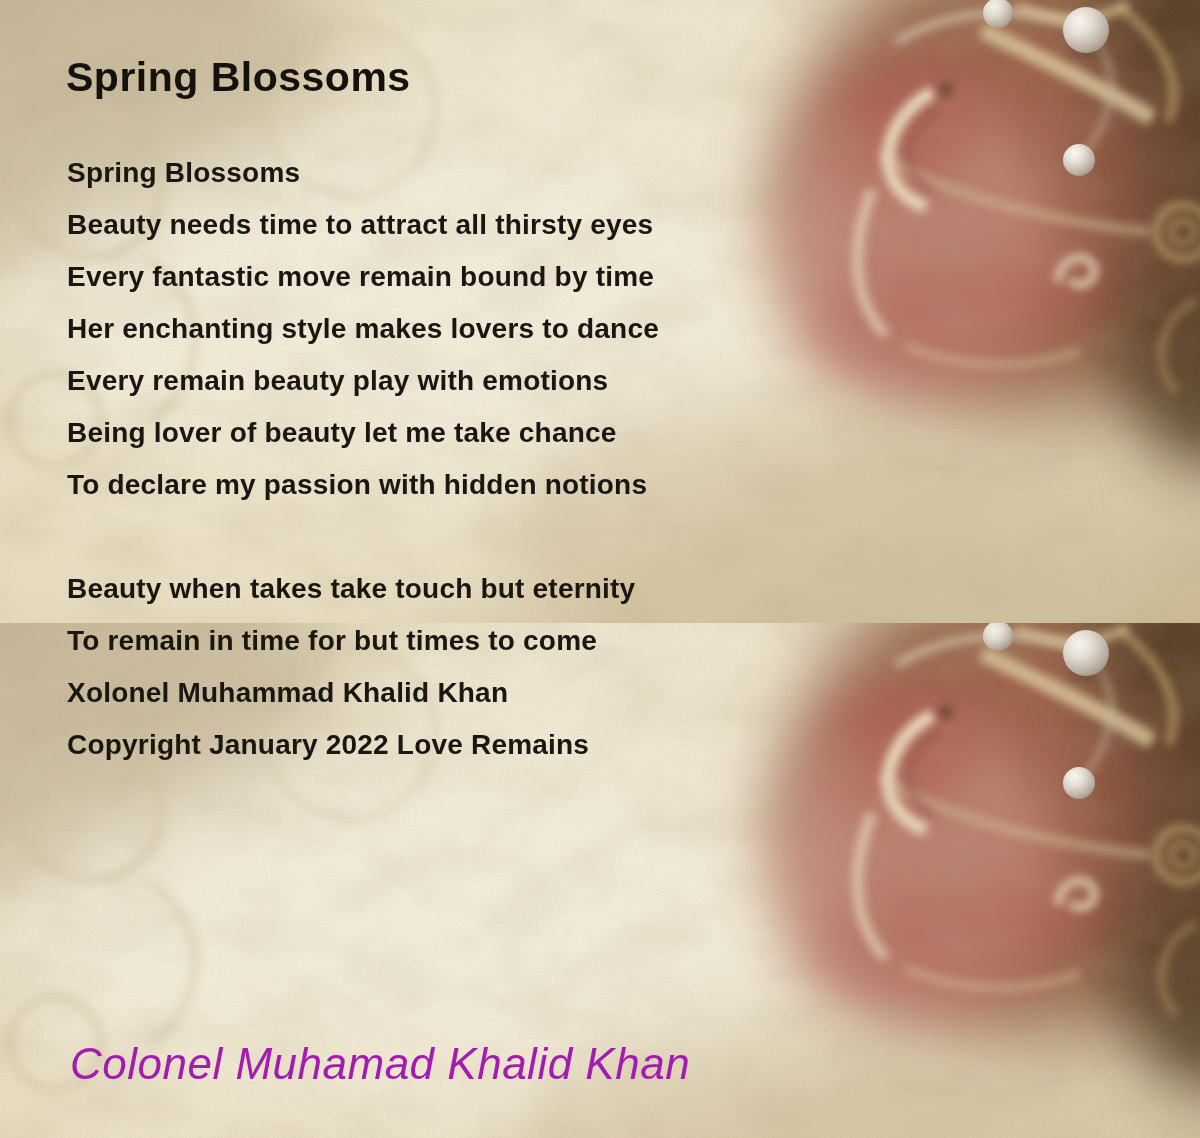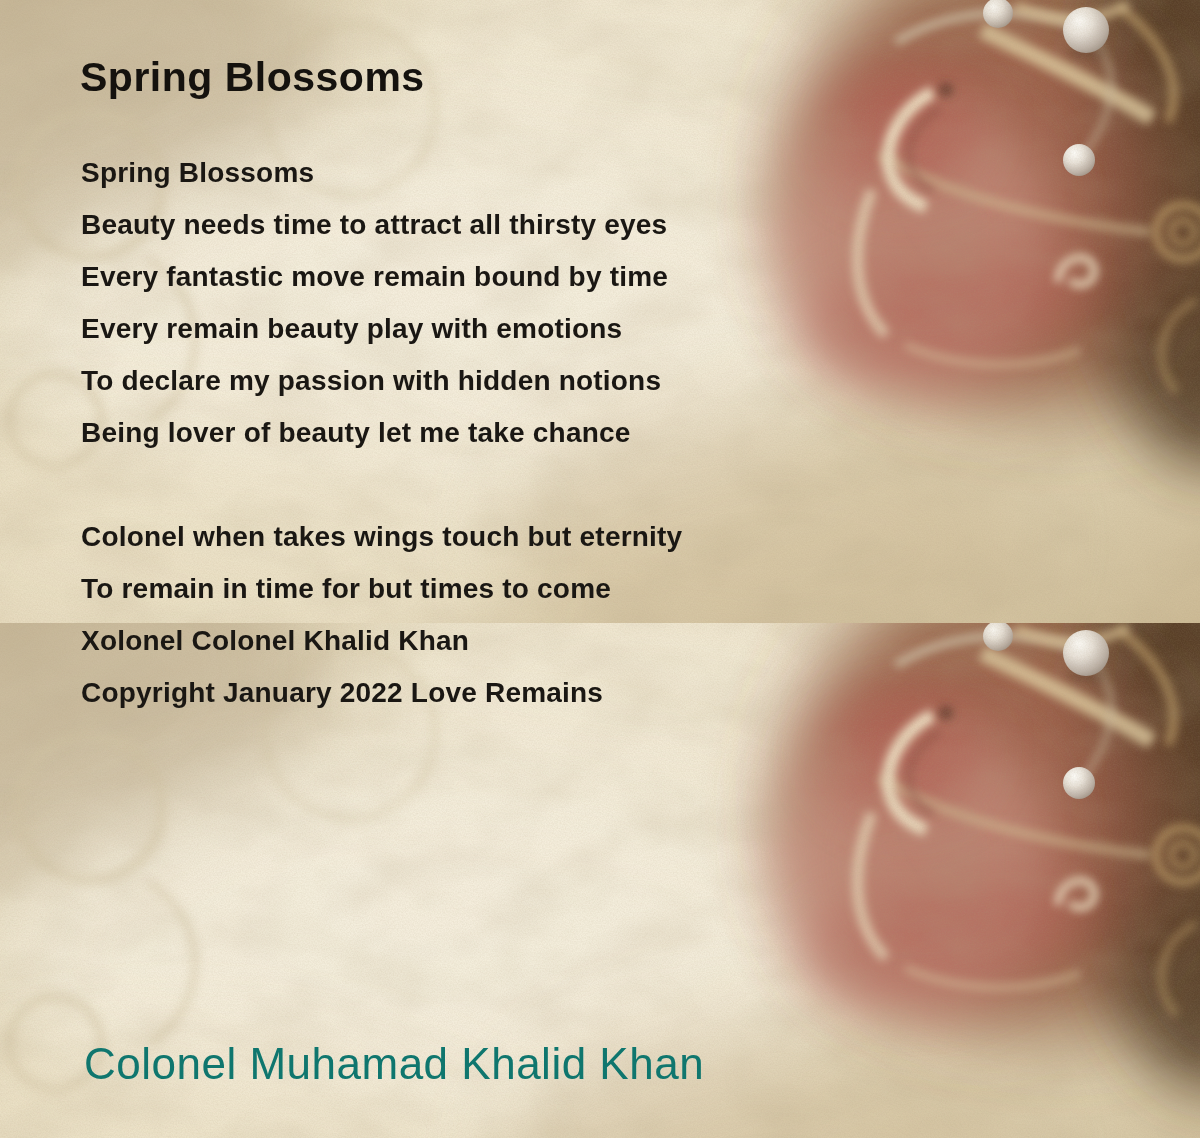--- a/index.html
+++ b/index.html
@@ -12,21 +12,21 @@
     background:#ddd0b2;
   }
   .bg{
     position:absolute;
     left:0;top:0;
     width:1200px;height:1138px;
     display:block;
   }
   .text-layer{
     position:absolute;
-    left:14px;top:0;
+    left:0;top:0;
     width:956px;height:1138px;
     z-index:2;
     border-radius:14px;
   }
   .page-title{
     position:absolute;
     left:66px;top:57px;
     margin:0;
     font-size:41px;
     font-weight:bold;
@@ -45,23 +45,24 @@
     line-height:52px;
     min-height:52px;
     color:#1a1713;
     white-space:pre-wrap;
     letter-spacing:0.2px;
   }
   .signature{
     position:absolute;
     left:70px;top:1042px;
     font-size:44px;
+    font-style:italic;
     font-weight:normal;
     line-height:1;
-    color:#0f766e;
+    color:#a21caf;
     letter-spacing:0.5px;
   }
 </style>
 </head>
 <body>
 
 <div class="stage">
 
   <svg class="bg" viewBox="0 0 1200 1138" xmlns="http://www.w3.org/2000/svg" aria-hidden="true">
     <defs>
@@ -171,26 +172,27 @@
       </g>
   </svg>
 
   <div class="text-layer">
     <h1 class="page-title">Spring Blossoms</h1>
 
     <div class="poem">
       <div class="poem-line">Spring Blossoms</div>
       <div class="poem-line">Beauty needs time to attract all thirsty eyes</div>
       <div class="poem-line">Every fantastic move remain bound by time</div>
+      <div class="poem-line">Her enchanting style makes lovers to dance</div>
       <div class="poem-line">Every remain beauty play with emotions</div>
+      <div class="poem-line">Being lover of beauty let me take chance</div>
       <div class="poem-line">To declare my passion with hidden notions</div>
-      <div class="poem-line">Being lover of beauty let me take chance</div>
       <div class="poem-line"></div>
-      <div class="poem-line">Colonel when takes wings touch but eternity</div>
+      <div class="poem-line">Beauty when takes take touch but eternity</div>
       <div class="poem-line">To remain in time for but times to come</div>
-      <div class="poem-line">Xolonel Colonel Khalid Khan</div>
+      <div class="poem-line">Xolonel Muhammad Khalid Khan</div>
       <div class="poem-line">Copyright January 2022 Love Remains</div>
     </div>
 
     <div class="signature">Colonel Muhamad Khalid Khan</div>
   </div>
 
 </div>
 
 </body></html>

